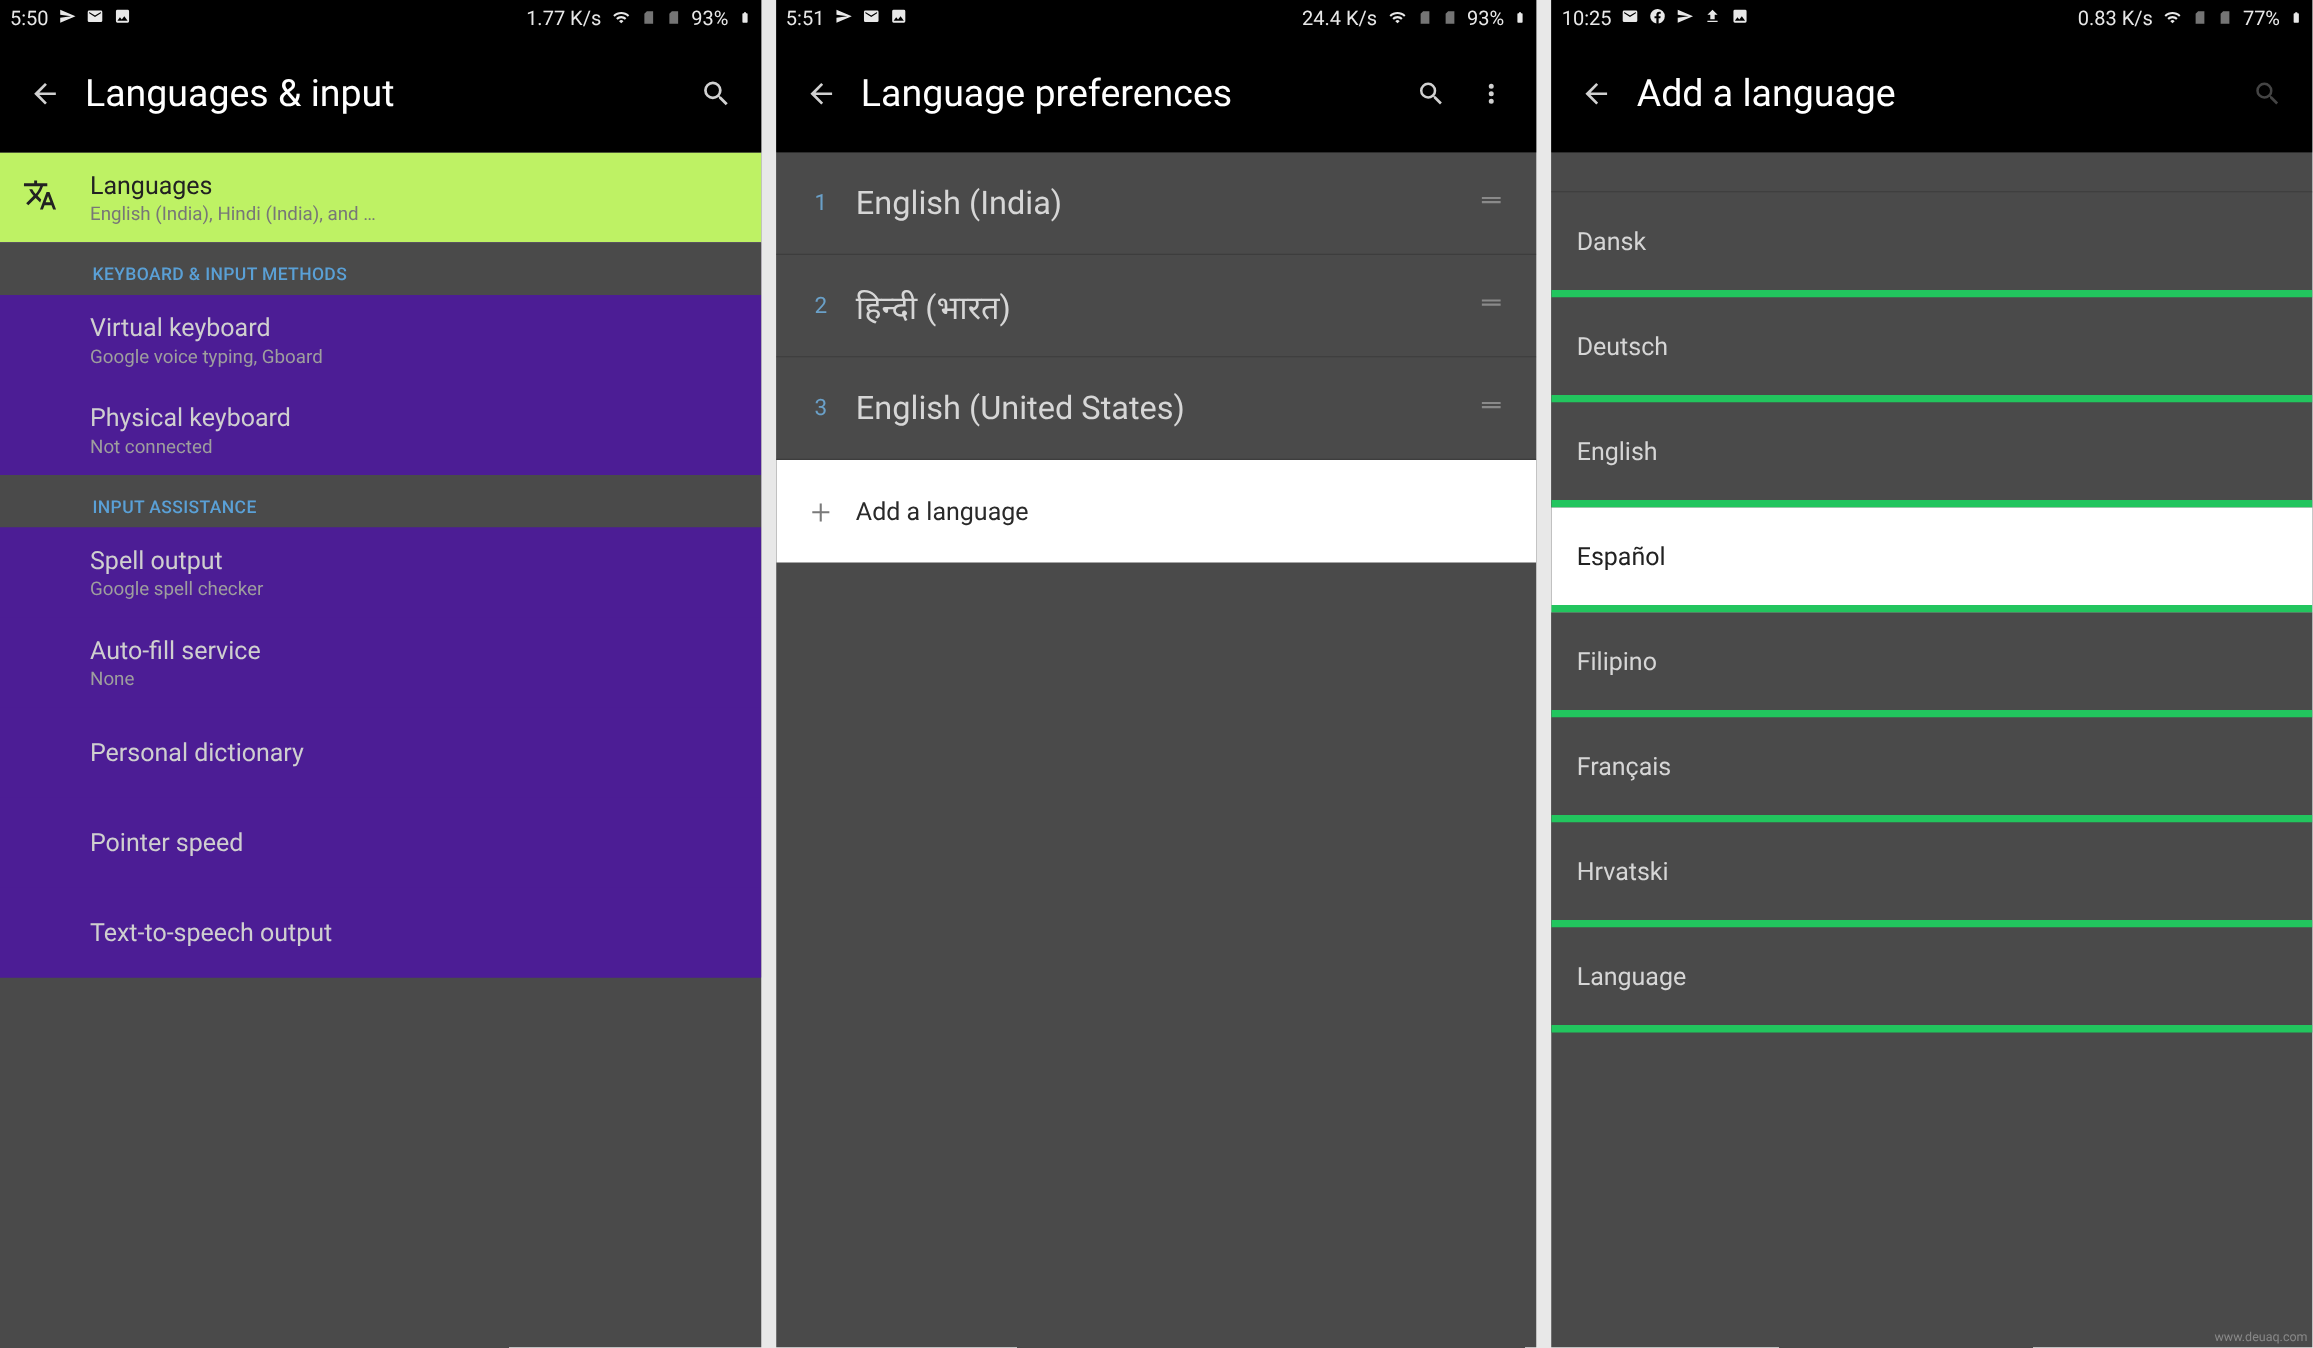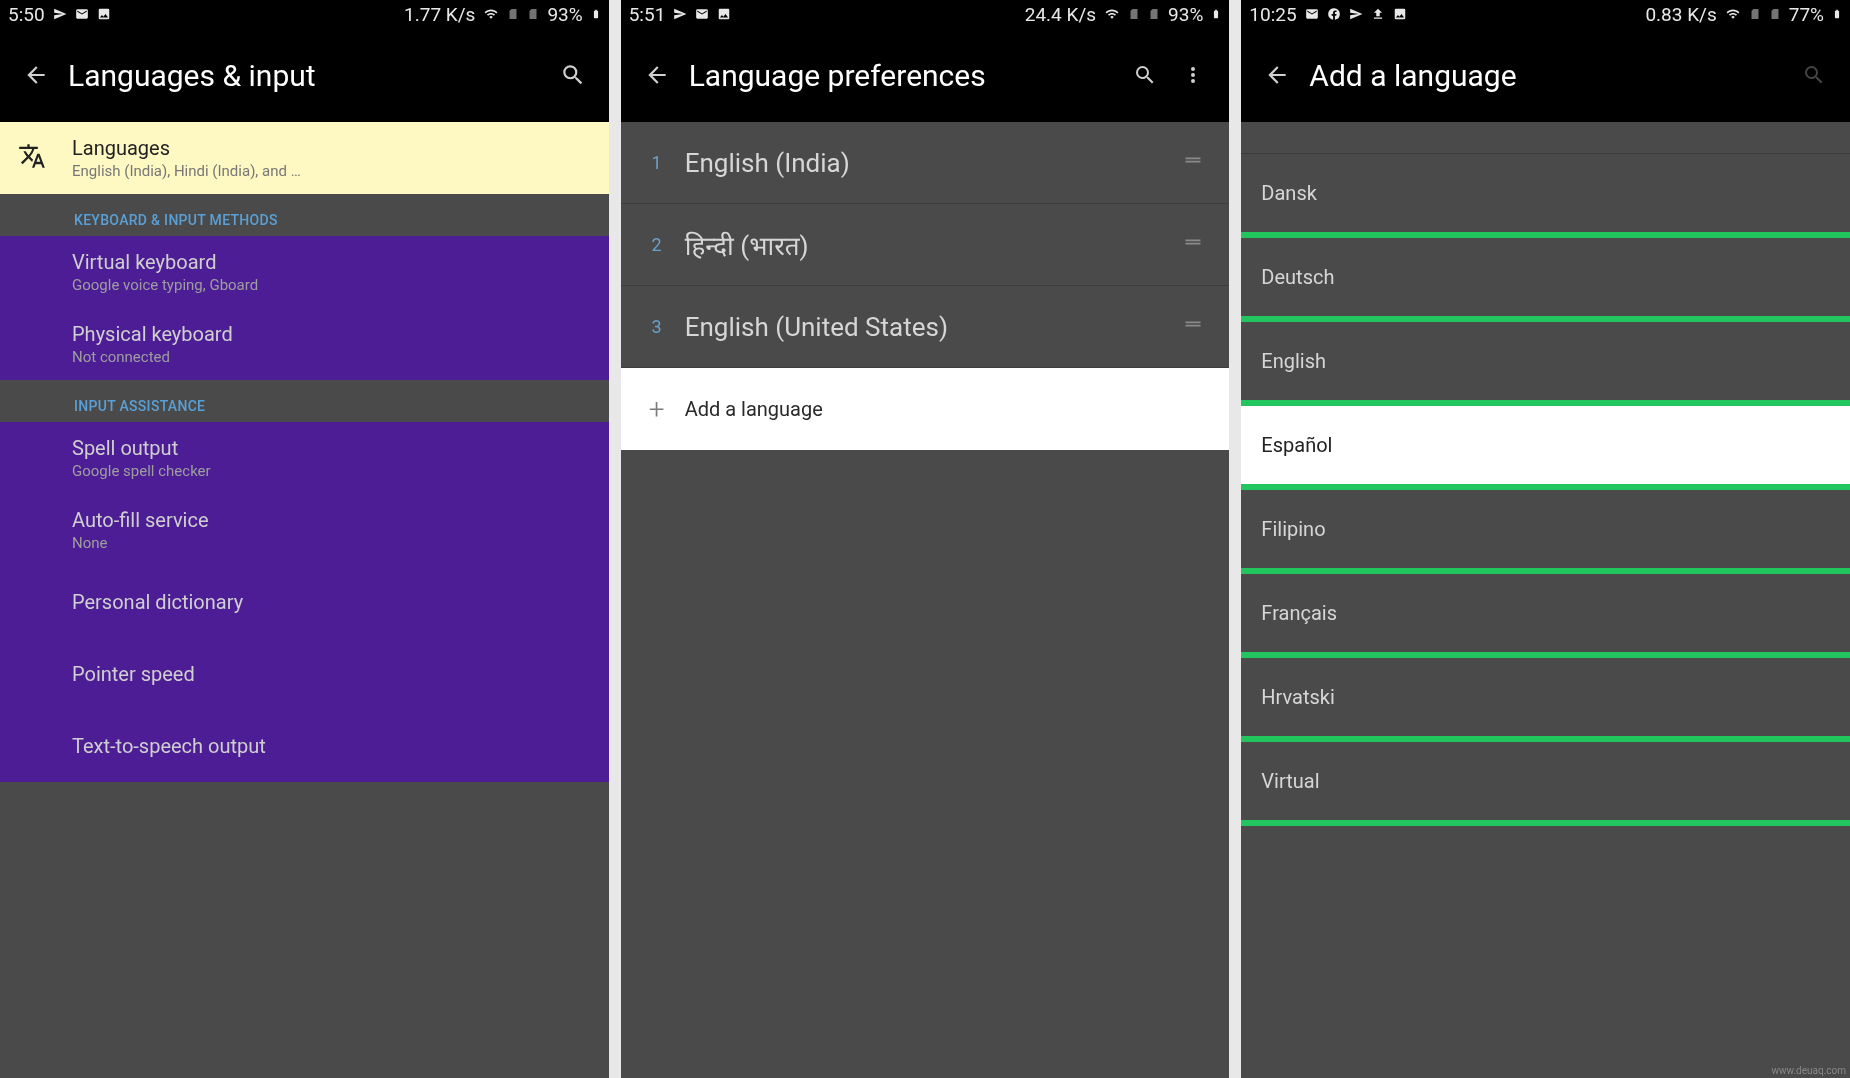--- a/index.html
+++ b/index.html
@@ -2,41 +2,41 @@
 <html><head>
 <meta charset="utf-8">
 <style>
   * { margin: 0; padding: 0; box-sizing: border-box; font-family: Roboto, -apple-system, BlinkMacSystemFont, "Segoe UI", Arial, sans-serif; }
   body { background: #e8e8e8; width: 1850px; height: 1078px; overflow: hidden; }
   #stage { width: 1850px; height: 1078px; display: flex; gap: 12px; padding: 0; transform-origin: top left; transform: scale(0.77); width: calc(1850px / 0.77); height: calc(1078px / 0.77); }
   
   #stage { transform: none; width: 1850px; height: 1078px; gap: 12px; }
 
   .phone { flex: 1; background: #4a4a4a; display: flex; flex-direction: column; position: relative; }
-  .statusbar { height: 28px; background: #000; color: #e8e8e8; display: flex; align-items: center; justify-content: space-between; padding: 0 8px; font-size: 19px; }
+  .statusbar { height: 28px; background: #000; color: #e8e8e8; display: flex; align-items: center; justify-content: space-between; padding: 0 8px; font-size: 16px; }
   .sb-left, .sb-right { display: flex; align-items: center; gap: 8px; }
   .sb-right svg { display: block; }
 
   .appbar { height: 94px; background: #000; color: #fff; display: flex; align-items: center; padding: 0 12px; }
   .appbar .back { flex: 0 0 48px; display: flex; align-items: center; justify-content: center; cursor: pointer; }
   .appbar .title { flex: 1; font-size: 30px; font-weight: 400; padding-left: 8px; }
   .appbar .action { flex: 0 0 48px; display: flex; align-items: center; justify-content: center; cursor: pointer; }
 
   .content { flex: 1; overflow: hidden; }
 
   
   .row { display: flex; align-items: center; padding: 14px 18px; min-height: 72px; border: none; }
   .row .icon-slot { width: 54px; display: flex; justify-content: flex-start; align-items: center; }
   .row .texts { flex: 1; }
   .row .primary { font-size: 20px; color: #222; }
   .row .secondary { font-size: 15px; color: #777; margin-top: 2px; }
   .dim .primary { color: #cfcfcf; }
   .dim .secondary { color: #9e9e9e; }
   .dim { background: #4c1d95; }
-  .highlight { background: #fef9c3; }
+  .highlight { background: #bef264; }
   .section-header { font-size: 14px; font-weight: 500; color: #5aa0d6; padding: 18px 18px 8px 74px; letter-spacing: 0.3px; background: #4a4a4a; }
 
   
   .lang-row { display: flex; align-items: center; height: 82px; padding: 0 16px; border-bottom: 1px solid #3d3d3d; background: #4a4a4a; }
   .lang-row .num { width: 40px; text-align: center; font-size: 18px; color: #6aa0c8; }
   .lang-row .name { flex: 1; font-size: 26px; color: #d6d6d6; padding-left: 8px; }
   .lang-row .handle { width: 40px; text-align: center; color: #8a8a8a; font-size: 20px; }
   .add-row { display: flex; align-items: center; height: 82px; padding: 0 16px; background: #fff; }
   .add-row .plus { width: 40px; text-align: center; color: #7a7a7a; font-size: 28px; font-weight: 300; }
   .add-row .label { flex: 1; font-size: 20px; color: #2a2a2a; padding-left: 8px; }
@@ -353,21 +353,21 @@
           <div class="pick-row">
             <div class="label">Filipino</div>
           </div>
           <div class="pick-row">
             <div class="label">Français</div>
           </div>
           <div class="pick-row">
             <div class="label">Hrvatski</div>
           </div>
           <div class="pick-row">
-            <div class="label">Virtual</div>
+            <div class="label">Language</div>
           </div>
         </div>
     </div>
 
     <div class="watermark">www.deuaq.com</div>
   </div>
 
 </div>
 
 </body></html>

